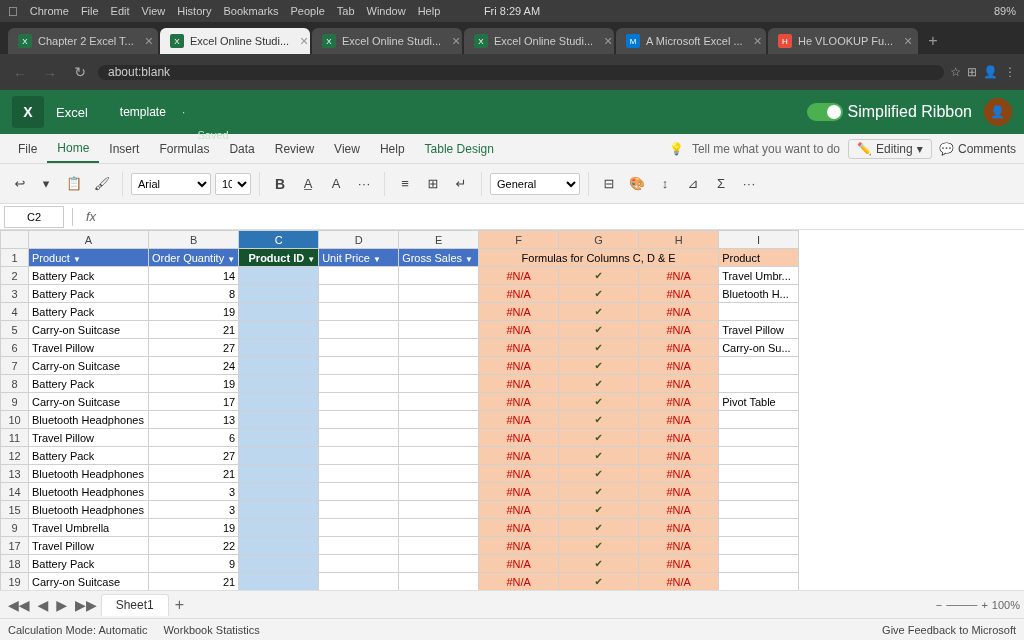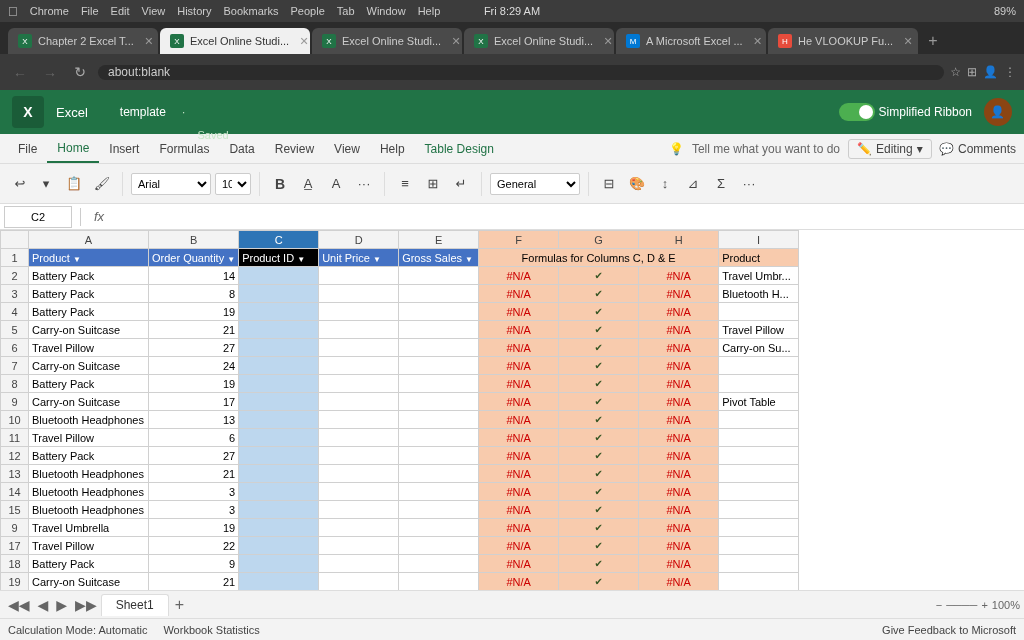--- a/index.html
+++ b/index.html
@@ -105,21 +105,21 @@
       align-items: center;
       justify-content: center;
       color: white;
       font-weight: bold;
       font-size: 14px;
     }
     .excel-title { color: white; font-size: 13px; font-weight: 400; }
     .excel-doc-name { color: white; font-size: 12px; margin-left: 20px; }
     .excel-saved { color: #c8e6c9; font-size: 11px; margin-top: 46px; }
     .excel-header-right { margin-left: auto; display: flex; align-items: center; gap: 12px; }
-    .simplified-ribbon-toggle { display: flex; align-items: center; gap: 4px; color: white; font-size: 12px; }
+    .simplified-ribbon-toggle { display: flex; align-items: center; gap: 4px; color: white; font-size: 16px; }
     .toggle-switch { width: 36px; height: 18px; background: #4CAF50; border-radius: 9px; display: flex; align-items: center; padding: 2px; cursor: pointer; }
     .toggle-thumb { width: 14px; height: 14px; background: white; border-radius: 7px; margin-left: auto; }
     .user-avatar { width: 28px; height: 28px; border-radius: 50%; background: #8B4513; display: flex; align-items: center; justify-content: center; color: white; font-size: 12px; }
 
     
     .ribbon-tabs {
       height: 30px;
       background: #f3f3f3;
       display: flex;
       align-items: center;
@@ -161,21 +161,21 @@
     
     .formula-bar {
       height: 26px;
       background: white;
       display: flex;
       align-items: center;
       border-bottom: 1px solid #ddd;
       padding: 0 4px;
       gap: 4px;
     }
-    .cell-ref { width: 68px; height: 22px; border: 1px solid #ccc; font-size: 11px; padding: 0 4px; text-align: center; }
+    .cell-ref { width: 60px; height: 22px; border: 1px solid #ccc; font-size: 11px; padding: 0 4px; text-align: center; }
     .formula-bar-sep { width: 1px; height: 18px; background: #ccc; margin: 0 4px; }
     .fx-label { color: #666; font-style: italic; font-size: 13px; width: 20px; text-align: center; }
     .formula-input { flex: 1; border: none; outline: none; font-size: 12px; color: #333; }
 
     
     .spreadsheet-container {
       display: flex;
       height: calc(100% - 44px - 30px - 40px - 26px - 28px);
       overflow: hidden;
     }
@@ -453,21 +453,21 @@
         <tbody>
 
           <tr>
             <td class="row-num">1</td>
             <td style="background:#4472c4;color:white;font-weight:500;">
               Product <span style="font-size:8px;">▼</span>
             </td>
             <td style="background:#4472c4;color:white;font-weight:500;">
               Order Quantity <span style="font-size:8px;">▼</span>
             </td>
-            <td style="background:#000000;color:white;font-weight:400;">
+            <td style="background:#14532d;color:white;font-weight:700;text-align:right;">
               Product ID <span style="font-size:8px;">▼</span>
             </td>
             <td style="background:#4472c4;color:white;font-weight:500;">
               Unit Price <span style="font-size:8px;">▼</span>
             </td>
             <td style="background:#4472c4;color:white;font-weight:500;margin-top:17px;">
               Gross Sales <span style="font-size:8px;">▼</span>
             </td>
             <td colspan="3" class="formula-note">Formulas for Columns C, D &amp; E</td>
             <td style="background:#f8cbad;font-weight:500;">Product</td>

